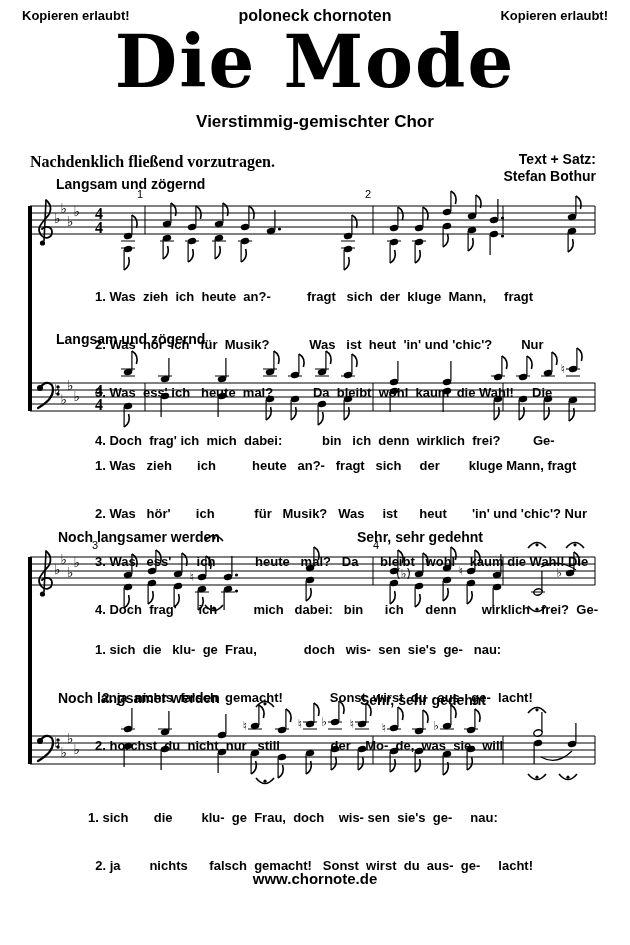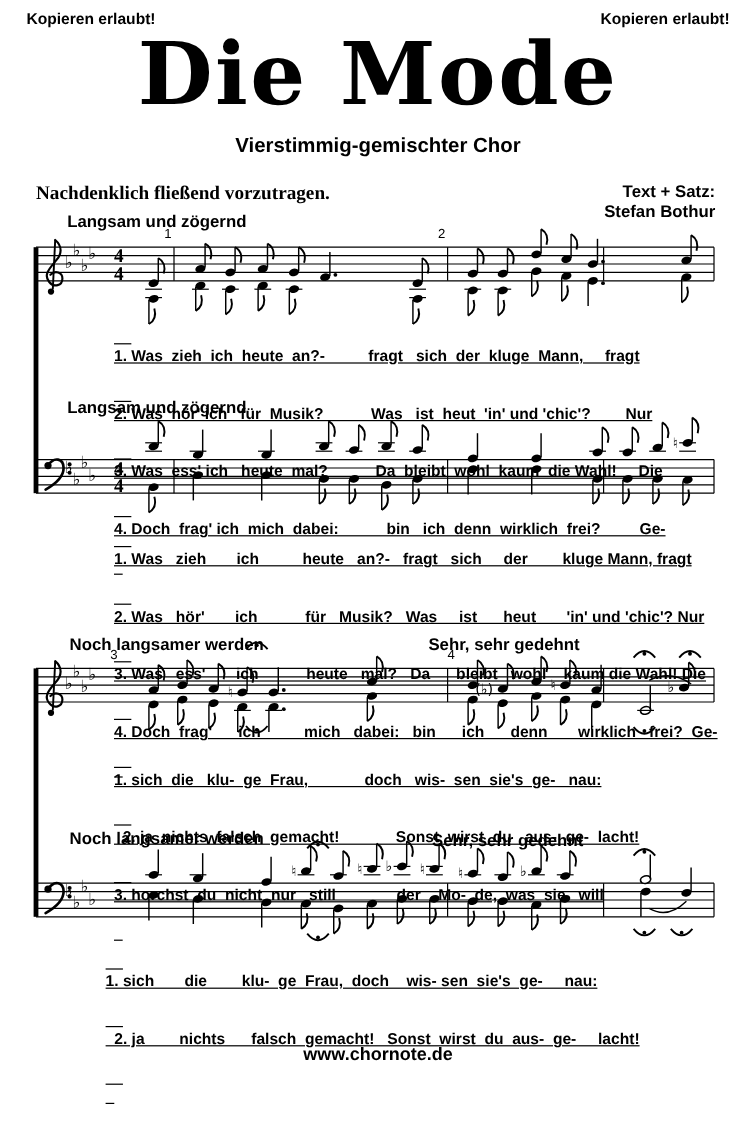--- a/index.html
+++ b/index.html
@@ -13,30 +13,31 @@
   .brand{top:7px;left:0;width:630px;text-align:center;font-size:16px;font-weight:bold;white-space:pre;}
   .title{
     top:22px;left:0;width:630px;text-align:center;
     font-family:"DejaVu Serif",serif;font-weight:bold;
     font-size:72px;letter-spacing:2px;line-height:1.1;
   }
   .subtitle{top:112px;left:0;width:630px;text-align:center;font-size:17px;font-weight:bold;}
   .direction{top:153px;left:30px;font-family:"Liberation Serif",serif;font-size:16px;font-weight:bold;}
   .credit{top:151px;right:34px;text-align:right;font-size:14px;font-weight:bold;line-height:17px;margin-left:31px;}
   .tempo{font-size:14px;font-weight:bold;}
-  .lyrics{font-size:13px;font-weight:bold;line-height:16px;white-space:pre;text-decoration:underline;}
+  .lyrics{font-size:13px;font-weight:bold;line-height:16px;white-space:pre;}
   .footer{top:870px;left:0;width:630px;text-align:center;font-size:15px;font-weight:bold;}
   #score{position:absolute;top:0;left:0;pointer-events:none;}
 </style>
 </head>
 <body>
 
 <div class="page">
 
   <div class="abs copy" style="left:22px;">Kopieren erlaubt!</div>
+  <div class="brand abs">poloneck chornoten</div>
   <div class="abs copy" style="right:22px;">Kopieren erlaubt!</div>
 
   <div class="abs title">Die Mode</div>
   <div class="abs subtitle">Vierstimmig-gemischter Chor</div>
 
   <div class="abs direction">Nachdenklich fließend vorzutragen.</div>
   <div class="abs credit"><span>Text + Satz:</span><br><span>Stefan Bothur</span></div>
 
   <div class="abs tempo" style="top:176px;left:56px;">Langsam und zögernd</div>
   <div class="abs tempo" style="top:331px;left:56px;">Langsam und zögernd</div>
@@ -635,21 +636,21 @@
   <div class="abs lyrics" style="top:426px;left:95px;">
     <div>1. Was   zieh       ich          heute   an?-   fragt   sich     der        kluge Mann, fragt</div>
     <div>2. Was   hör'       ich           für   Musik?   Was     ist      heut       'in' und 'chic'? Nur</div>
     <div>3. Was   ess'       ich           heute   mal?   Da      bleibt   wohl    kaum die Wahl! Die</div>
     <div>4. Doch  frag'      ich          mich   dabei:   bin      ich      denn       wirklich   frei?  Ge-</div>
   </div>
 
   <div class="abs lyrics" style="top:610px;left:95px;">
     <div>1. sich  die   klu-  ge  Frau,             doch   wis-  sen  sie's  ge-   nau:</div>
     <div>  2. ja  nichts  falsch  gemacht!             Sonst  wirst  du   aus-  ge-  lacht!</div>
-    <div>3. horchst  du  nicht  nur   still              der    Mo-  de,  was  sie   will</div>
+    <div>2. horchst  du  nicht  nur   still              der    Mo-  de,  was  sie   will</div>
   </div>
 
   <div class="abs lyrics" style="top:778px;left:88px;">
     <div>1. sich       die        klu-  ge  Frau,  doch    wis- sen  sie's  ge-     nau:</div>
     <div>  2. ja        nichts      falsch  gemacht!   Sonst  wirst  du  aus-  ge-     lacht!</div>
     
   </div>
 
   <div class="abs footer">www.chornote.de</div>
 </div>

